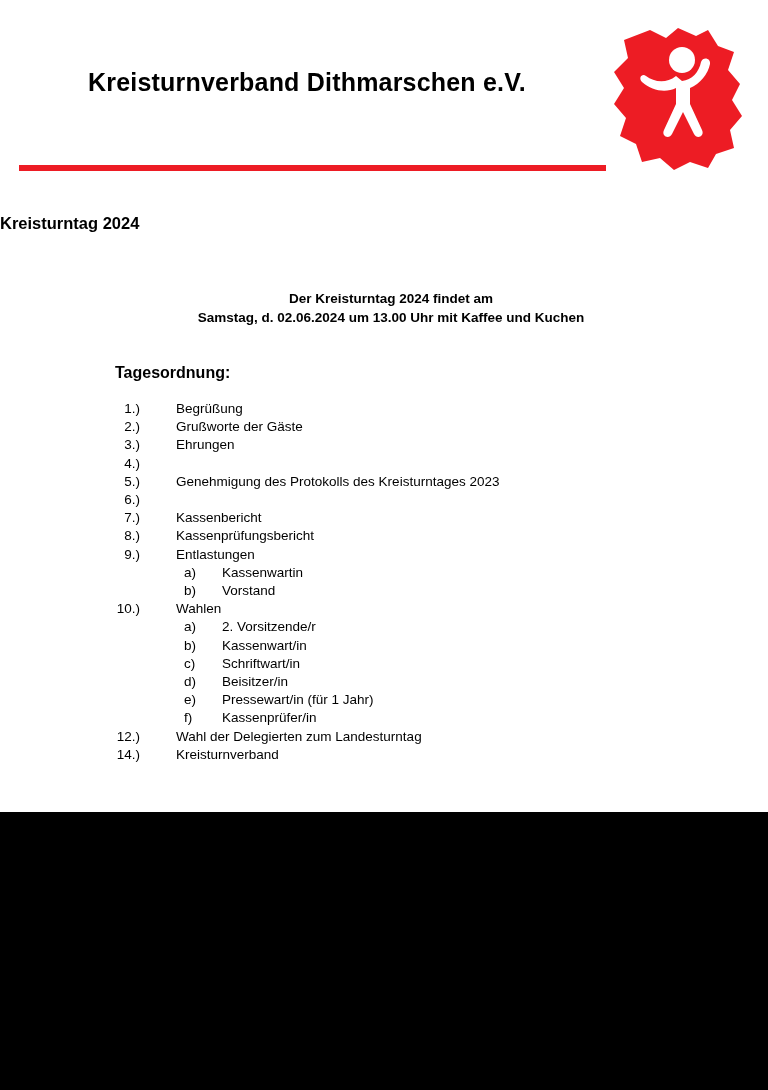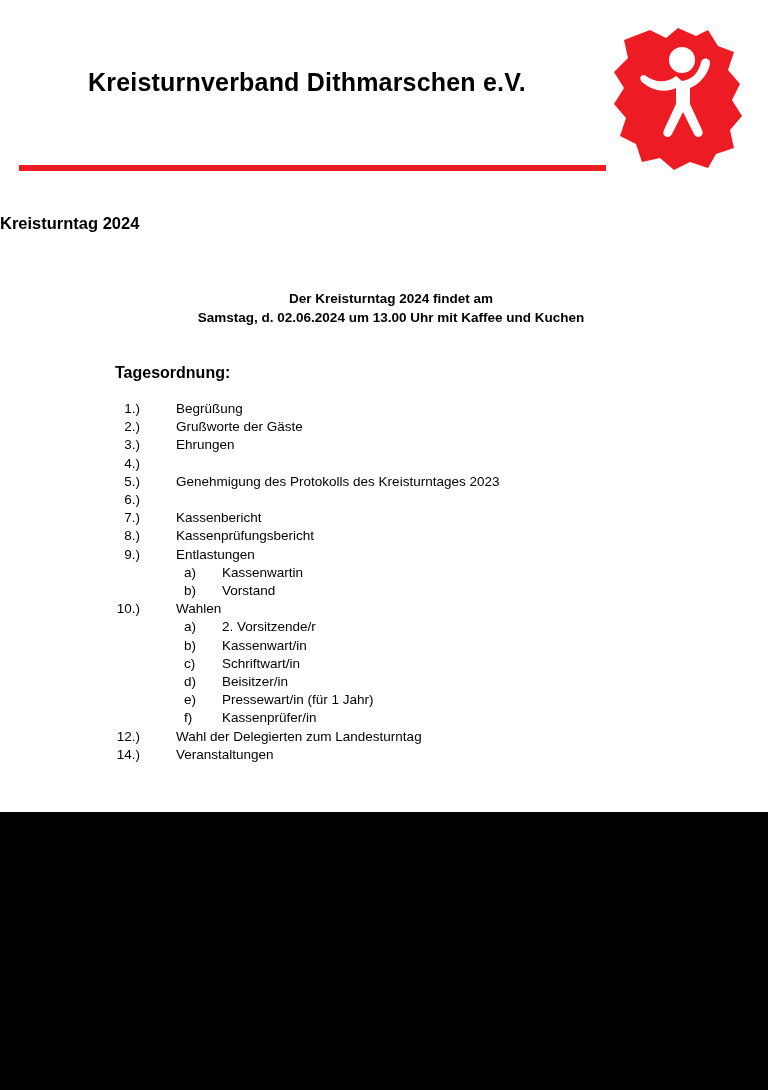--- a/index.html
+++ b/index.html
@@ -260,21 +260,21 @@
 
 
     <div class="item-row">
       <span class="item-num">12.)</span>
       <span class="item-label">Wahl der Delegierten zum Landesturntag</span>
     </div>
 
 
     <div class="item-row">
       <span class="item-num">14.)</span>
-      <span class="item-label">Veranstaltungen</span>
+      <span class="item-label">Kreisturnverband</span>
     </div>
 
 
   </div>
 
   <div class="black-band"></div>
 
 </div>
 
 </body></html>

